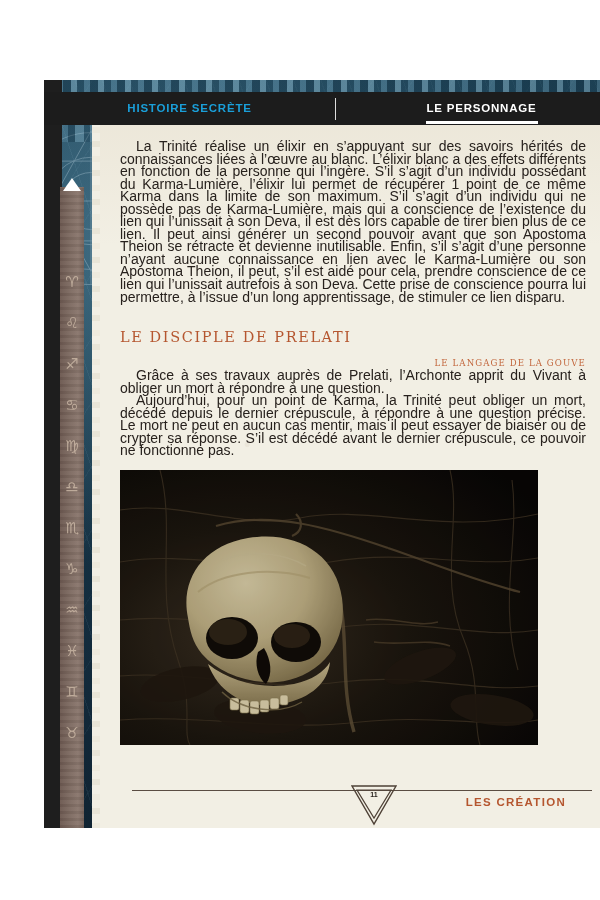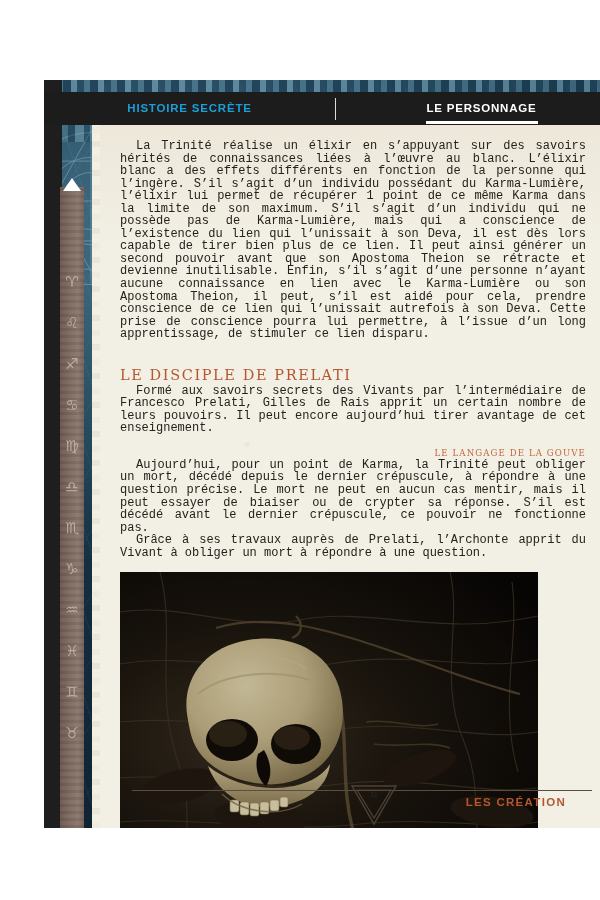--- a/index.html
+++ b/index.html
@@ -134,25 +134,25 @@
   
   .paper::after{
     content:""; position:absolute; left:-4px; top:0; width:8px; height:100%;
     background:
       repeating-linear-gradient(180deg,
         #f2efe4 0 9px, #eeeadd 9px 15px, #f2efe4 15px 23px, #e9e5d7 23px 29px);
   }
 
   .ptext {
     position:relative; z-index:2;
-    font-size:12px;
+    font-size:14px;
     line-height:12.55px;
     color:#27211d;
     text-align:justify;
-    font-family:Liberation Mono, monospace;
+    font-family:Liberation Sans, sans-serif;
   }
   .ptext p { text-indent:16px; }
 
   .note {
     position:relative; z-index:2;
     margin-top:11px;
     font-size:7.9px; line-height:12.4px;
     font-style:italic; color:#27211d; text-align:justify;
     text-indent:16px;
   }
@@ -267,29 +267,26 @@
 
   <div class="paper">
 
     <div class="ptext">
       <p>La Trinité réalise un élixir en s’appuyant sur des savoirs hérités de connaissances liées à l’œuvre au blanc. L’élixir blanc a des effets différents en fonction de la personne qui l’ingère. S’il s’agit d’un individu possédant du Karma-Lumière, l’élixir lui permet de récupérer 1 point de ce même Karma dans la limite de son maximum. S’il s’agit d’un individu qui ne possède pas de Karma-Lumière, mais qui a conscience de l’existence du lien qui l’unissait à son Deva, il est dès lors capable de tirer bien plus de ce lien. Il peut ainsi générer un second pouvoir avant que son Apostoma Theion se rétracte et devienne inutilisable. Enfin, s’il s’agit d’une personne n’ayant aucune connaissance en lien avec le Karma-Lumière ou son Apostoma Theion, il peut, s’il est aidé pour cela, prendre conscience de ce lien qui l’unissait autrefois à son Deva. Cette prise de conscience pourra lui permettre, à l’issue d’un long apprentissage, de stimuler ce lien disparu.</p>
     </div>
 
 
     <h2 class="head">LE DISCIPLE DE PRELATI</h2>
 
+
+    <h3 class="sub">LE LANGAGE DE LA GOUVE</h3>
+
     <div class="ptext">
-      <p>Formé aux savoirs secrets des Vivants par l’intermédiaire de Francesco Prelati, Gilles de Rais apprit un certain nombre de leurs pouvoirs. Il peut encore aujourd’hui tirer avantage de cet enseignement.</p>
-    </div>
-
-    <h3 class="sub">LE LANGAGE DE LA GOUVE</h3>
-
-    <div class="ptext">
+      <p>Grâce à ses travaux auprès de Prelati, l’Archonte apprit du Vivant à obliger un mort à répondre à une question.</p>
       <p>Aujourd’hui, pour un point de Karma, la Trinité peut obliger un mort, décédé depuis le dernier crépuscule, à répondre à une question précise. Le mort ne peut en aucun cas mentir, mais il peut essayer de biaiser ou de crypter sa réponse. S’il est décédé avant le dernier crépuscule, ce pouvoir ne fonctionne pas.</p>
-      <p>Grâce à ses travaux auprès de Prelati, l’Archonte apprit du Vivant à obliger un mort à répondre à une question.</p>
     </div>
 
     <div class="photo">
       <svg viewBox="0 0 418 275" preserveAspectRatio="none">
         <defs>
           <radialGradient id="gnd" cx="30%" cy="60%" r="85%">
             <stop offset="0%" stop-color="#3a2f22"></stop>
             <stop offset="45%" stop-color="#1d170f"></stop>
             <stop offset="100%" stop-color="#080605"></stop>
           </radialGradient>

